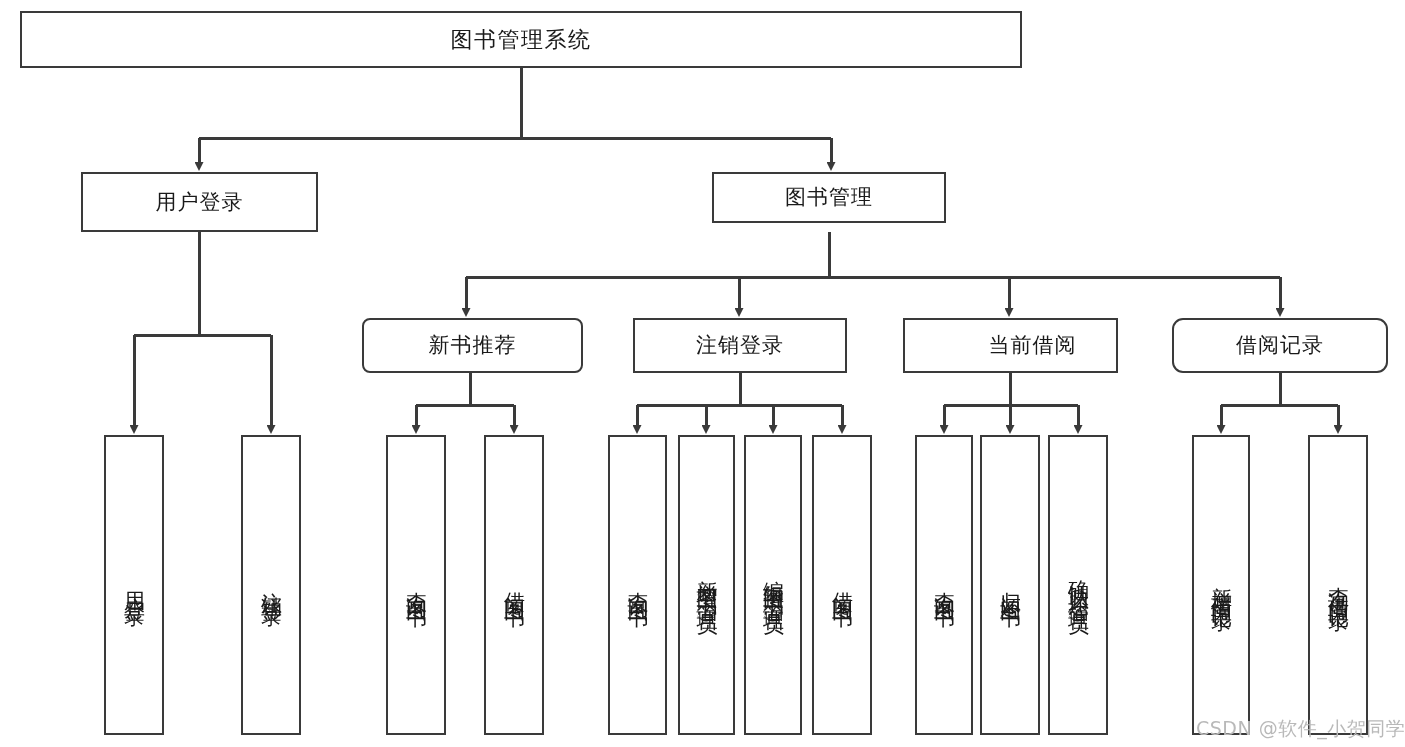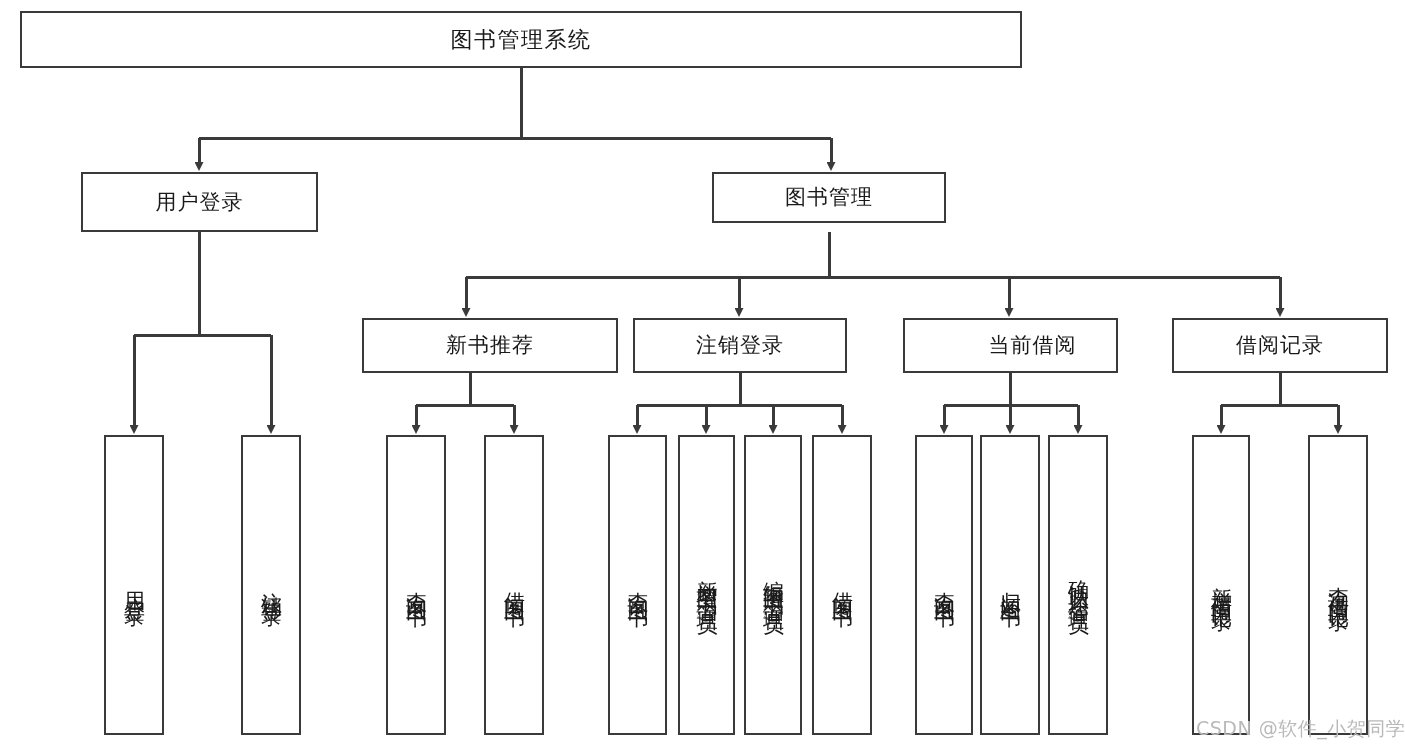--- a/index.html
+++ b/index.html
@@ -131,30 +131,30 @@
     <span class="node-label">图书管理系统</span>
   </div>
 
   <div class="node horiz" style="left: 81px; top: 172px; width: 237px; height: 60px;">
     <span class="node-label">用户登录</span>
   </div>
   <div class="node horiz" style="left: 712px; top: 172px; width: 234px; height: 51px;">
     <span class="node-label">图书管理</span>
   </div>
 
-  <div class="node horiz" style="left: 362px; top: 318px; width: 256px; height: 55px;">
+  <div class="node horiz" style="left: 362px; top: 318px; width: 221px; height: 55px; border-radius: 8px;">
     <span class="node-label">新书推荐</span>
   </div>
   <div class="node horiz" style="left: 633px; top: 318px; width: 214px; height: 55px;">
     <span class="node-label">注销登录</span>
   </div>
   <div class="node horiz" style="left: 903px; top: 318px; width: 215px; height: 55px; padding-left: 44px;">
     <span class="node-label">当前借阅</span>
   </div>
-  <div class="node horiz" style="left: 1172px; top: 318px; width: 216px; height: 55px;">
+  <div class="node horiz" style="left: 1172px; top: 318px; width: 216px; height: 55px; border-radius: 11px;">
     <span class="node-label">借阅记录</span>
   </div>
 
   <div class="node leaf" style="left: 104px; top: 435px; width: 60px; height: 300px;">
     <span class="node-label">用户登录</span>
   </div>
   <div class="node leaf" style="left: 241px; top: 435px; width: 60px; height: 300px;">
     <span class="node-label">注销登录</span>
   </div>
   <div class="node leaf" style="left: 386px; top: 435px; width: 60px; height: 300px;">

